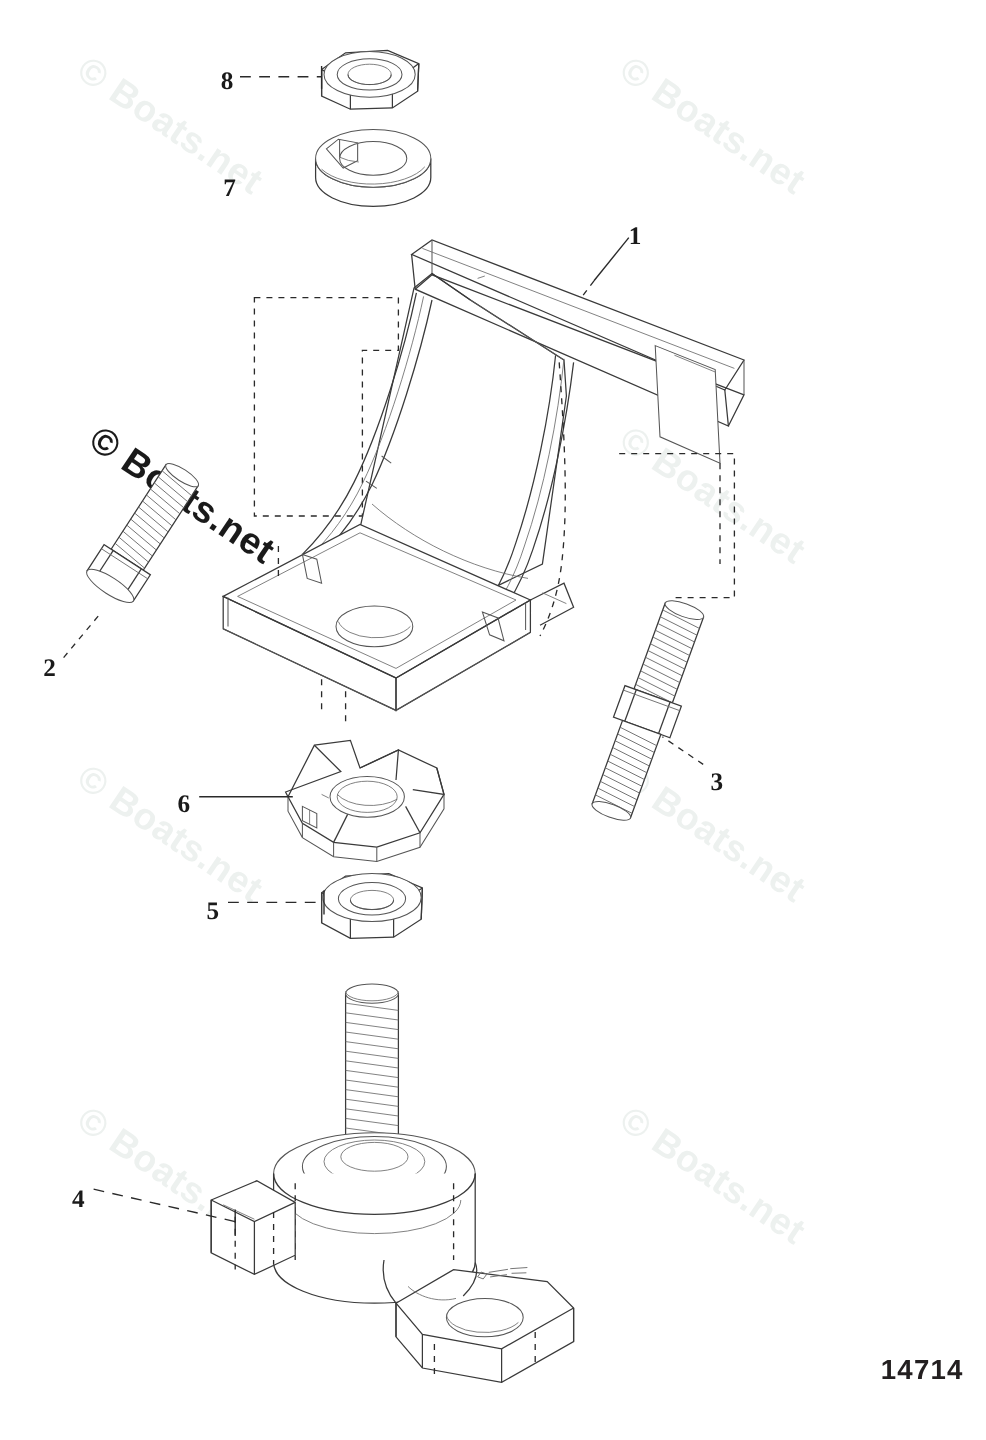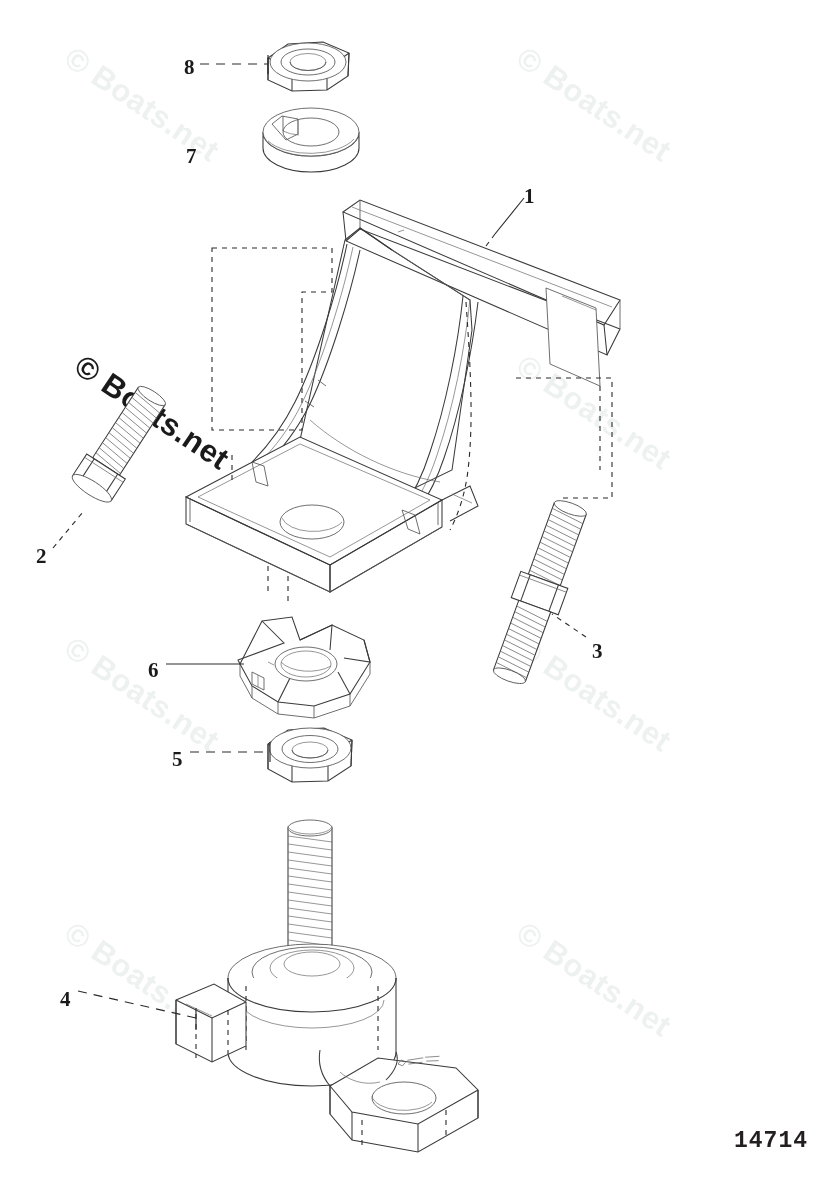--- a/index.html
+++ b/index.html
@@ -49,21 +49,21 @@
     position: absolute;
     font-family: "Liberation Serif", serif;
     font-weight: bold;
     font-size: 21px;
     color: #1a1a1a;
     line-height: 1;
     white-space: nowrap;
   }
   .fignum {
     position: absolute;
-    font-family: Liberation Mono, monospace;
+    font-family: Liberation Sans, sans-serif;
     font-weight: bold;
     font-size: 23px;
     color: #231f20;
     letter-spacing: 1px;
   }
   svg { display: block; overflow: visible; }
   .ln  { fill: none; stroke: #3a3a3a; stroke-width: 1.05; }
   .ln2 { fill: none; stroke: #555; stroke-width: 0.85; }
   .lnf { fill: #ffffff; stroke: #3a3a3a; stroke-width: 1.05; }
   .lnf2{ fill: #ffffff; stroke: #555; stroke-width: 0.85; }

